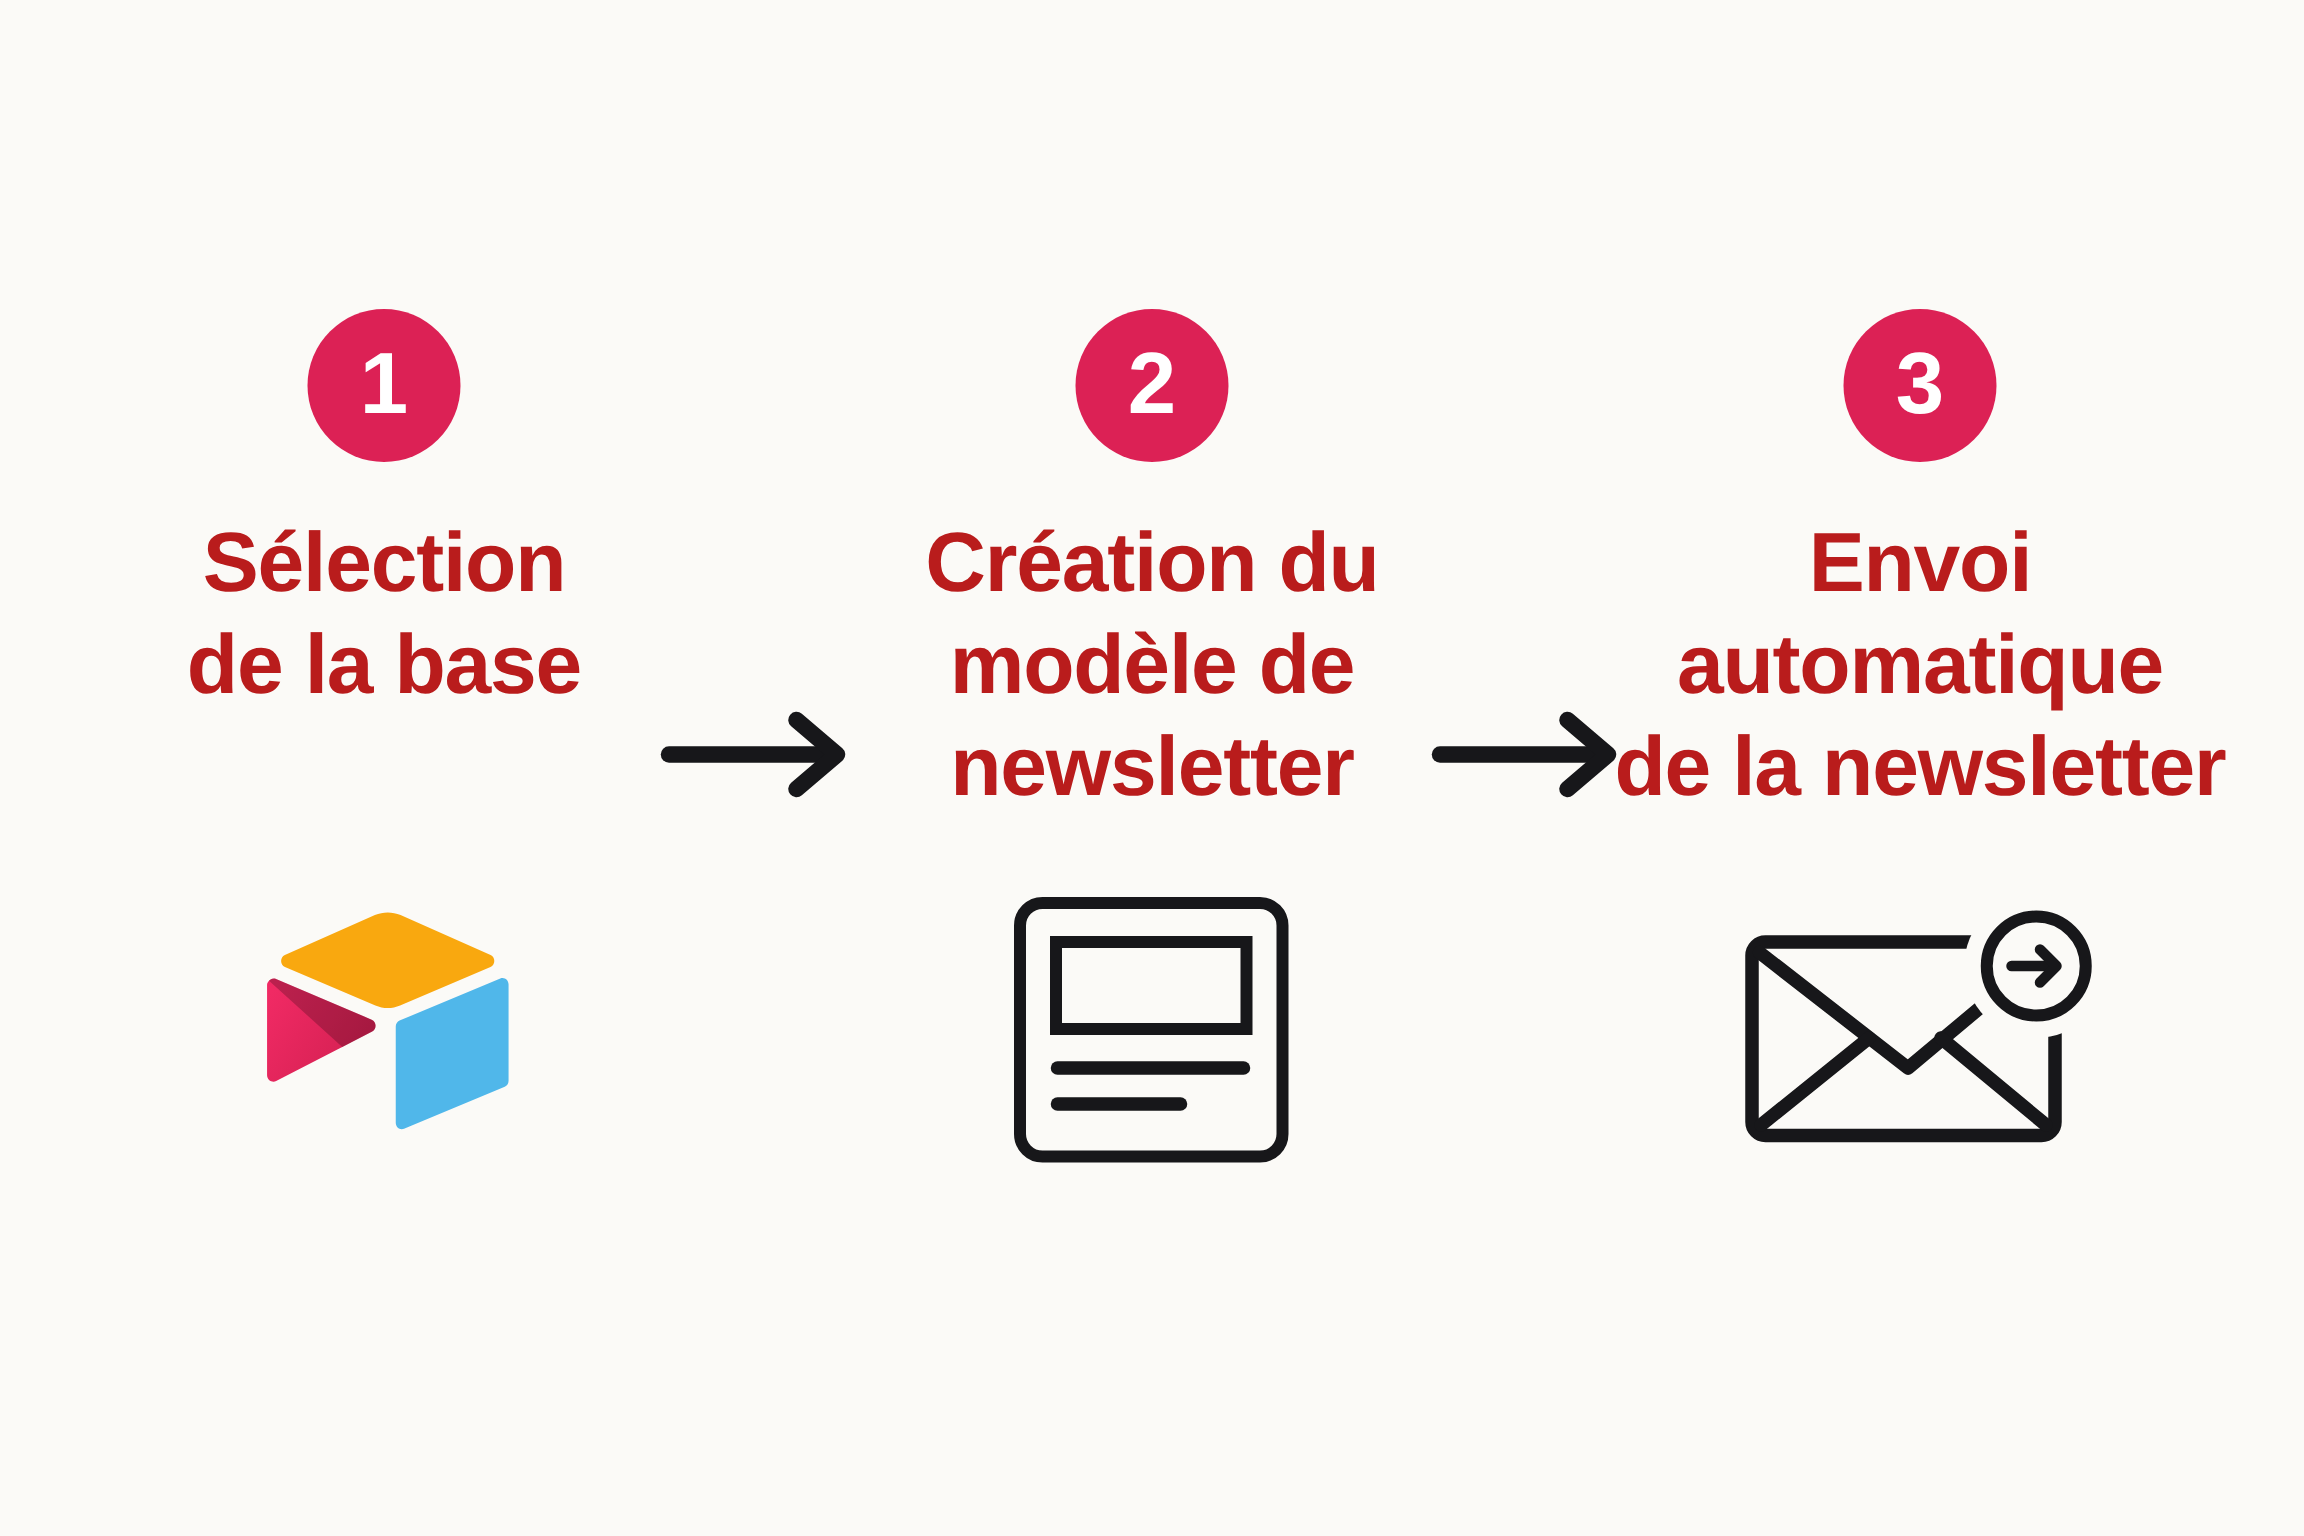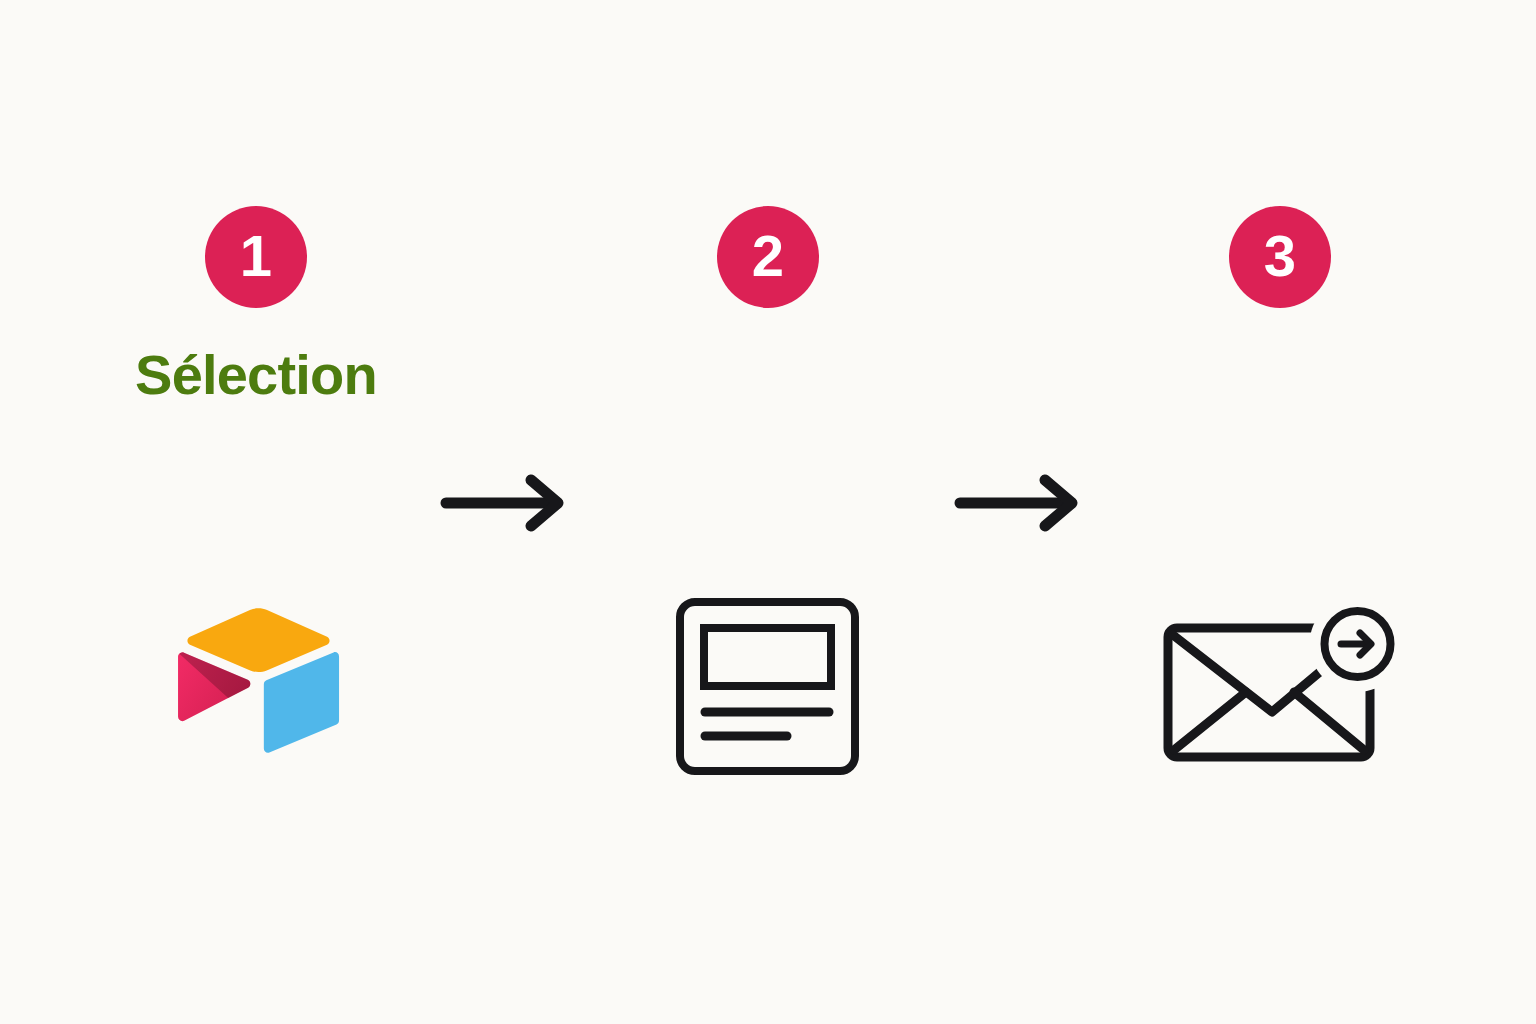--- a/index.html
+++ b/index.html
@@ -42,21 +42,21 @@
   .badge span {
     color: #FFFFFF;
     font-size: 58px;
     font-weight: bold;
     line-height: 1;
     transform: translateY(-1px);
   }
   .title {
     margin: 33px 0 0 0;
     text-align: center;
-    color: #4d7c0f;
+    color: #b91c1c;
     font-size: 56px;
     font-weight: bold;
     line-height: 68px;
     letter-spacing: -0.8px;
   }
   .title .line { display: block; }
 
   .icon-abs { position: absolute; }
   #airtable-logo   { left: 168px;  top: 598px; }
   #newsletter-icon { left: 672px;  top: 595px; }
@@ -68,33 +68,44 @@
 <body>
 
 <div class="canvas">
 
   <section class="step step-1">
     <div class="badge">
       <span>1</span>
     </div>
     <h2 class="title">
       <span class="line">Sélection</span>
+      <span class="line">de la base</span>
     </h2>
   </section>
 
   <section class="step step-2">
     <div class="badge">
       <span>2</span>
     </div>
+    <h2 class="title">
+      <span class="line">Création du</span>
+      <span class="line">modèle de</span>
+      <span class="line">newsletter</span>
+    </h2>
   </section>
 
   <section class="step step-3">
     <div class="badge">
       <span>3</span>
     </div>
+    <h2 class="title">
+      <span class="line">Envoi</span>
+      <span class="line">automatique</span>
+      <span class="line">de la newsletter</span>
+    </h2>
   </section>
 
   <svg id="arrow-1" class="icon-abs" width="130" height="60" viewBox="0 0 130 60" fill="none">
     <path d="M8 30 H119" stroke="#17171A" stroke-width="11" stroke-linecap="round"></path>
     <path d="M93 7 L120 30 L93 53" stroke="#17171A" stroke-width="11" stroke-linecap="round" stroke-linejoin="round" fill="none"></path>
   </svg>
 
   <svg id="arrow-2" class="icon-abs" width="130" height="60" viewBox="0 0 130 60" fill="none">
     <path d="M8 30 H119" stroke="#17171A" stroke-width="11" stroke-linecap="round"></path>
     <path d="M93 7 L120 30 L93 53" stroke="#17171A" stroke-width="11" stroke-linecap="round" stroke-linejoin="round" fill="none"></path>

